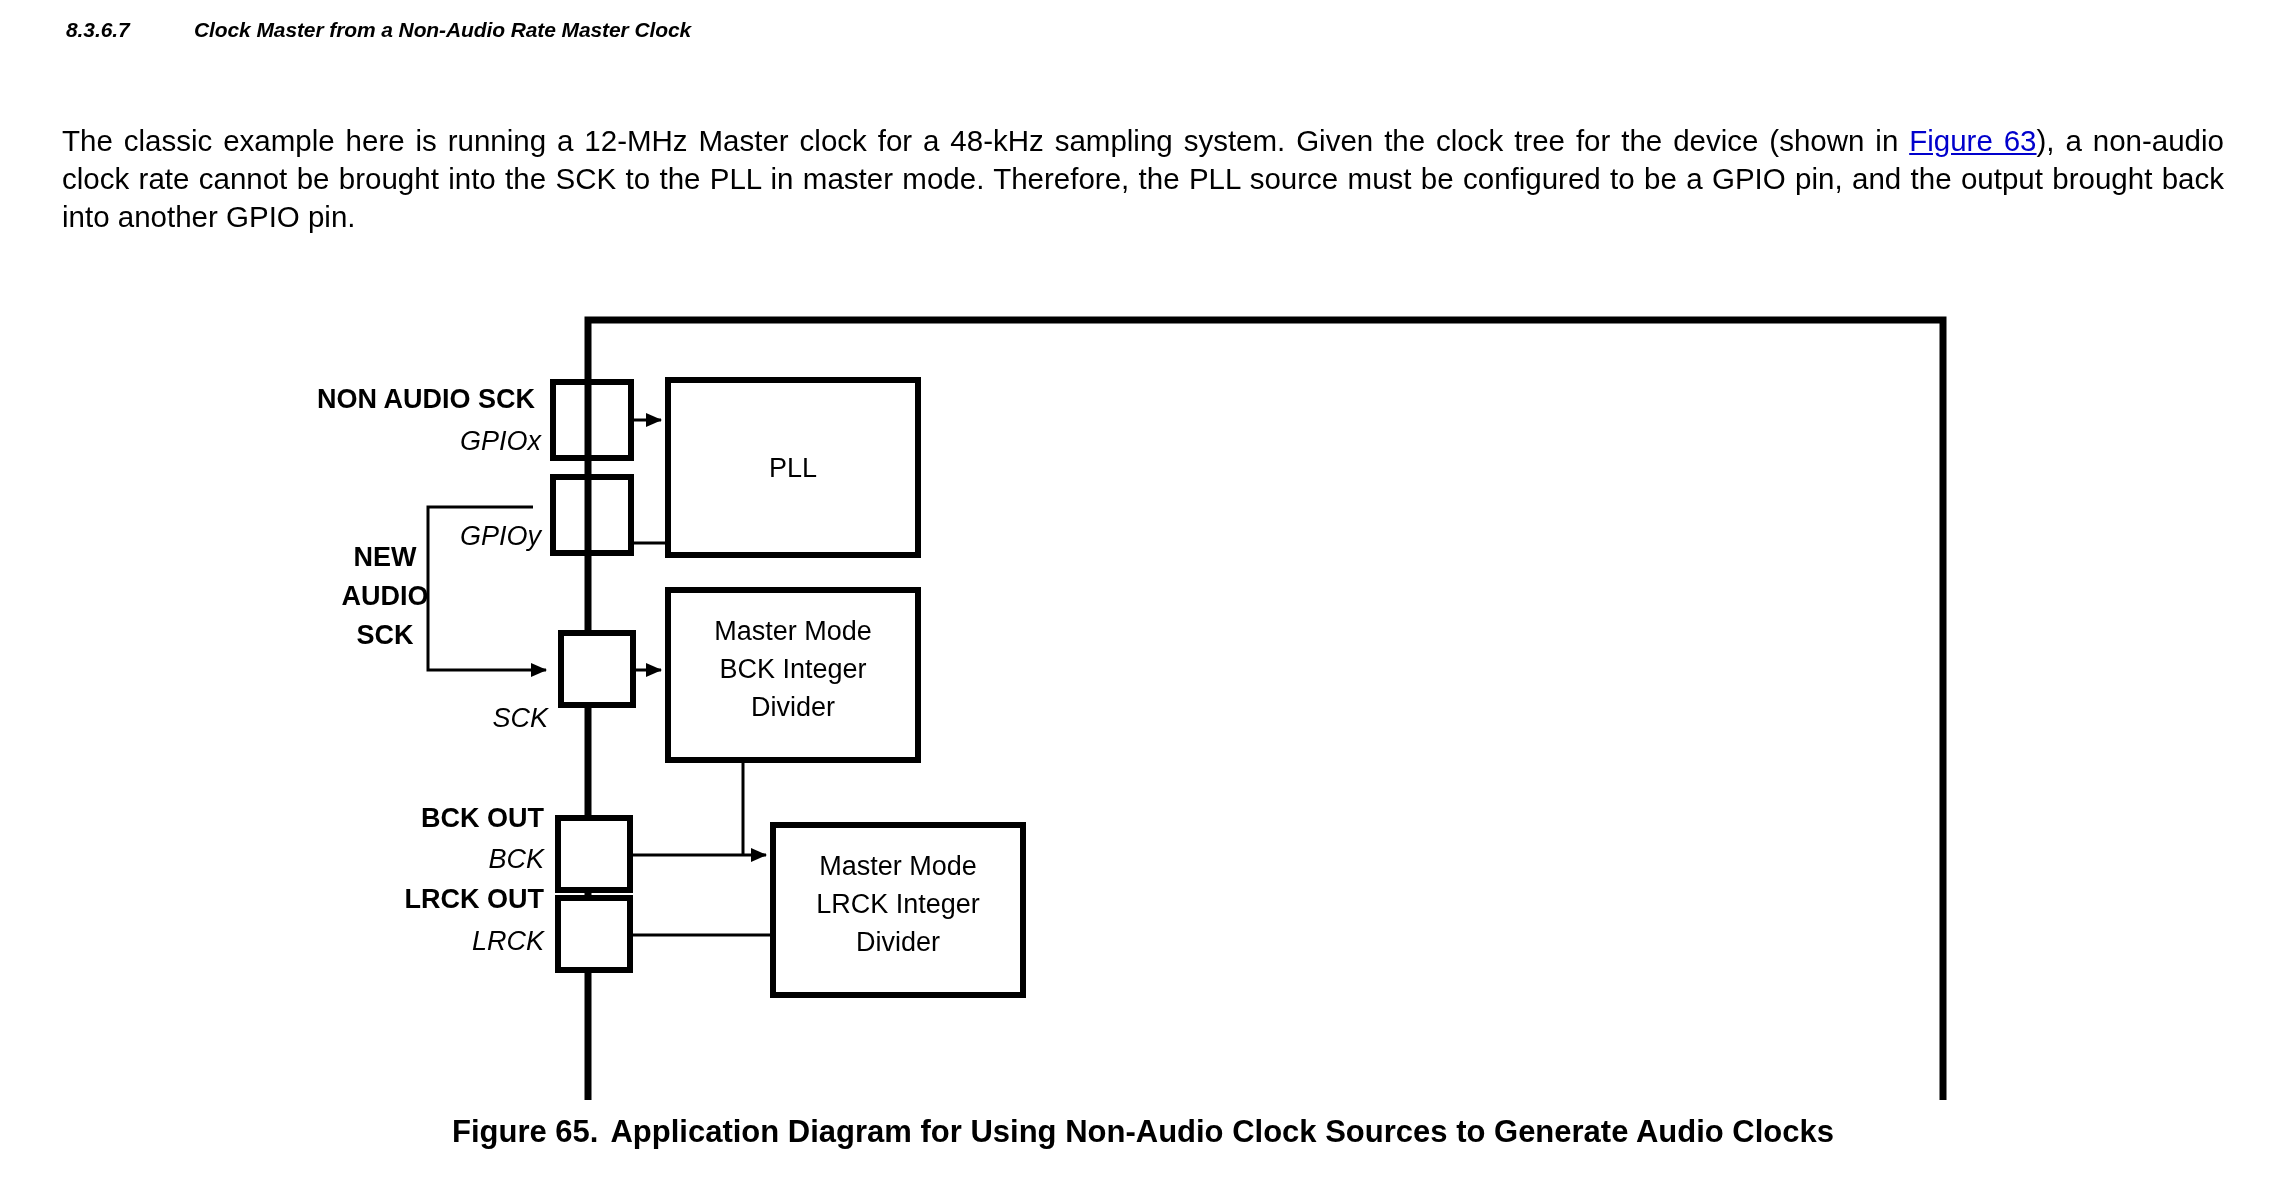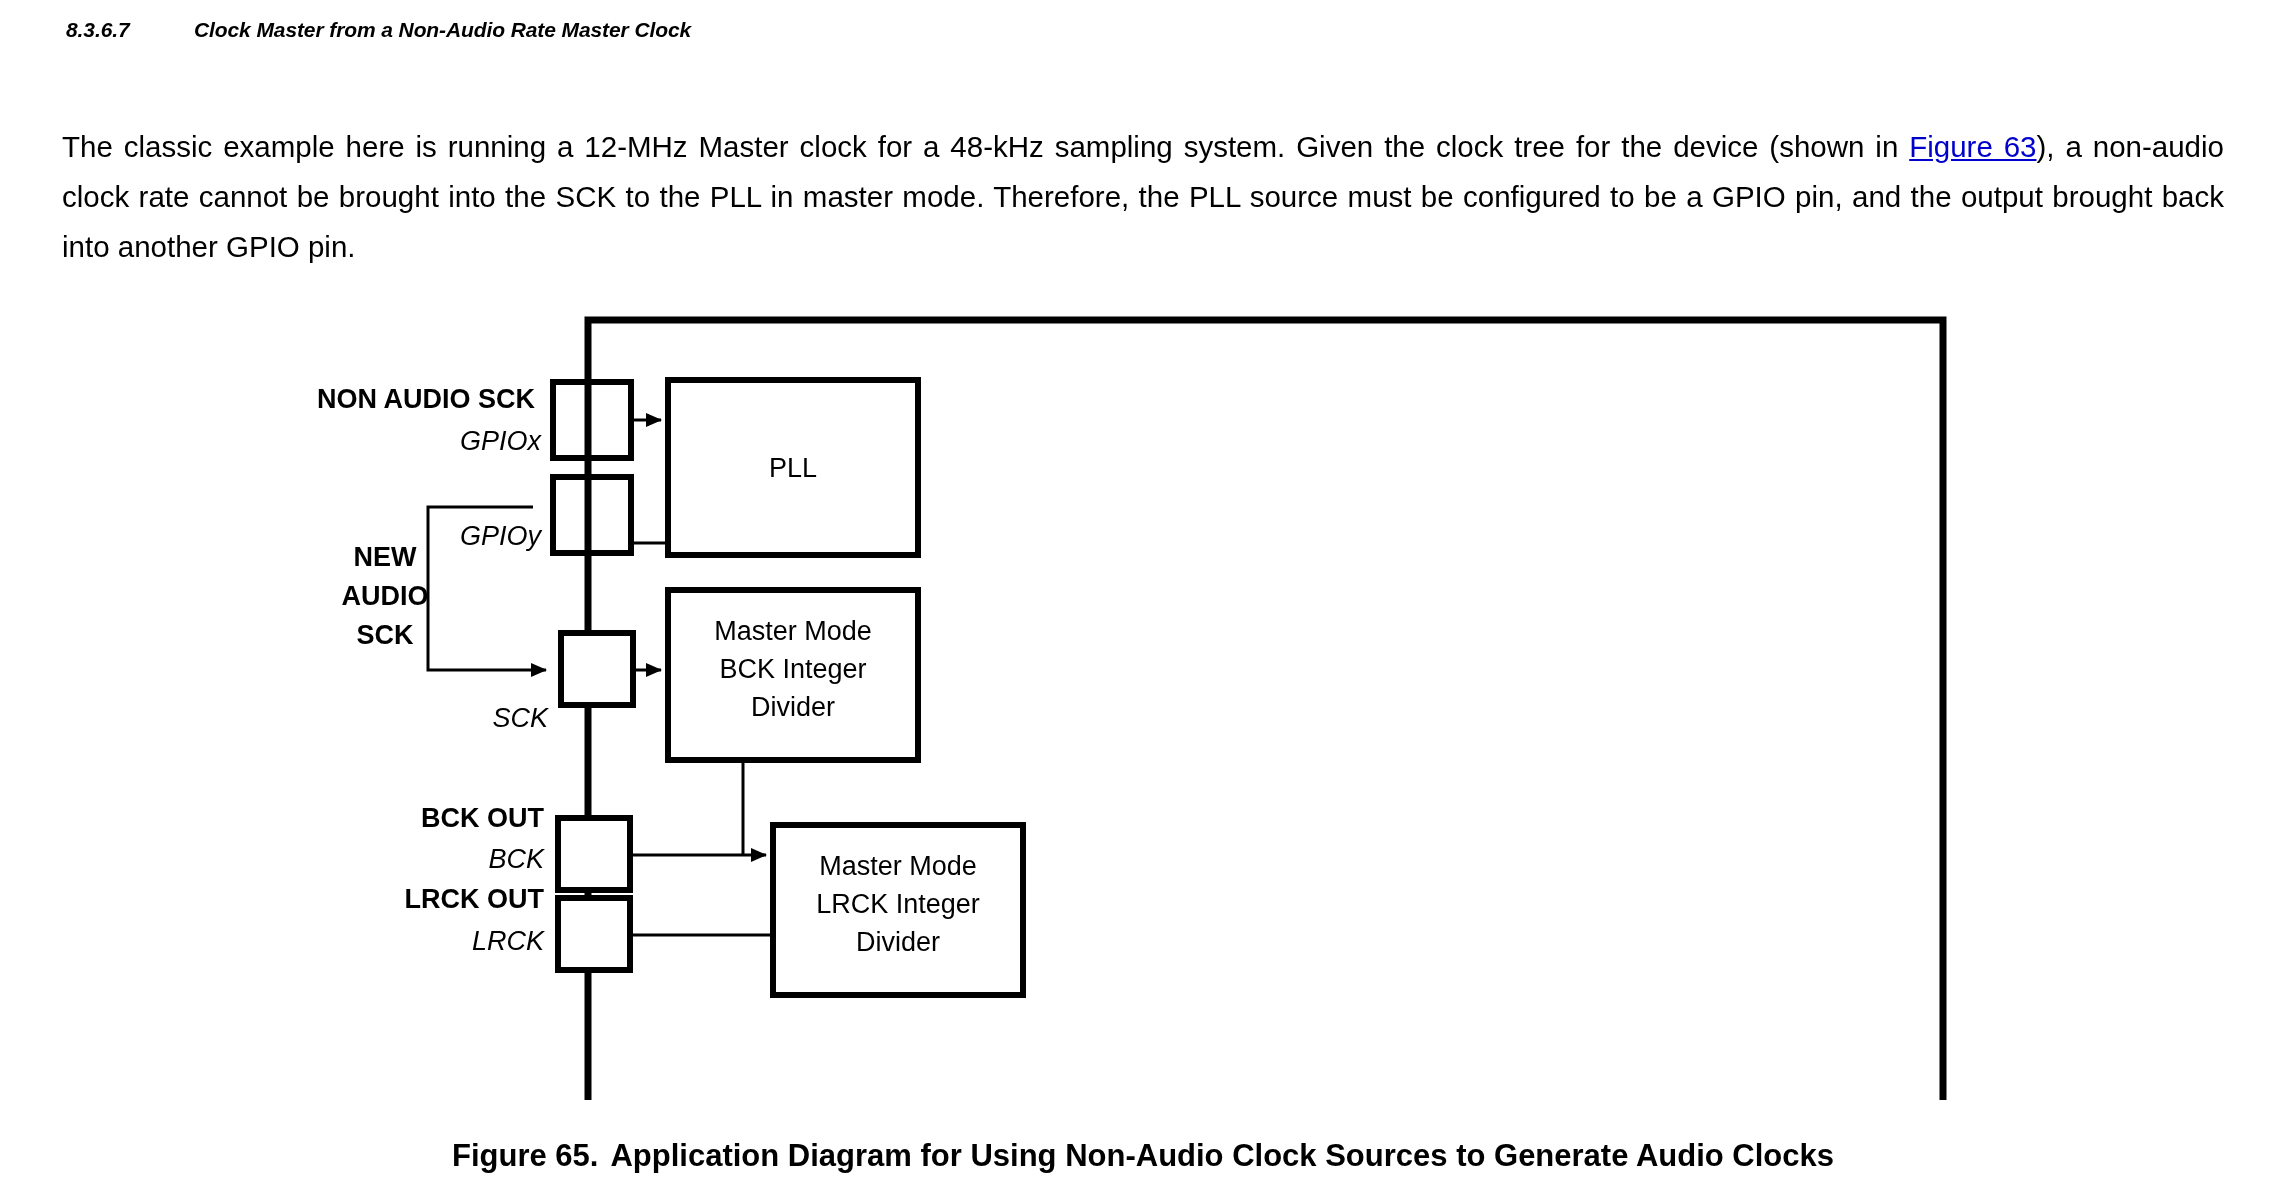--- a/index.html
+++ b/index.html
@@ -32,21 +32,21 @@
     width: 128px;
   }
 
   
   .body-para {
     position: absolute;
     left: 62px;
     top: 92px;
     width: 2162px;
     font-size: 29.5px;
-    line-height: 50px;
+    line-height: 38px;
     text-align: justify;
     text-justify: inter-word;
   }
   .body-para .xref {
     color: #0000CC;
   }
 
   
   .figure-wrap {
     position: absolute;
@@ -63,21 +63,20 @@
   
   .figure-caption {
     position: absolute;
     left: 0;
     top: 1114px;
     width: 2286px;
     text-align: center;
     font-size: 31px;
     font-weight: bold;
     white-space: nowrap;
-    margin-top: 24px;
   }
   .figure-caption .cap-num {
     margin-right: 12px;
   }
 
   
   .lbl-bold {
     font-family: "Liberation Sans", sans-serif;
     font-size: 27px;
     font-weight: bold;

